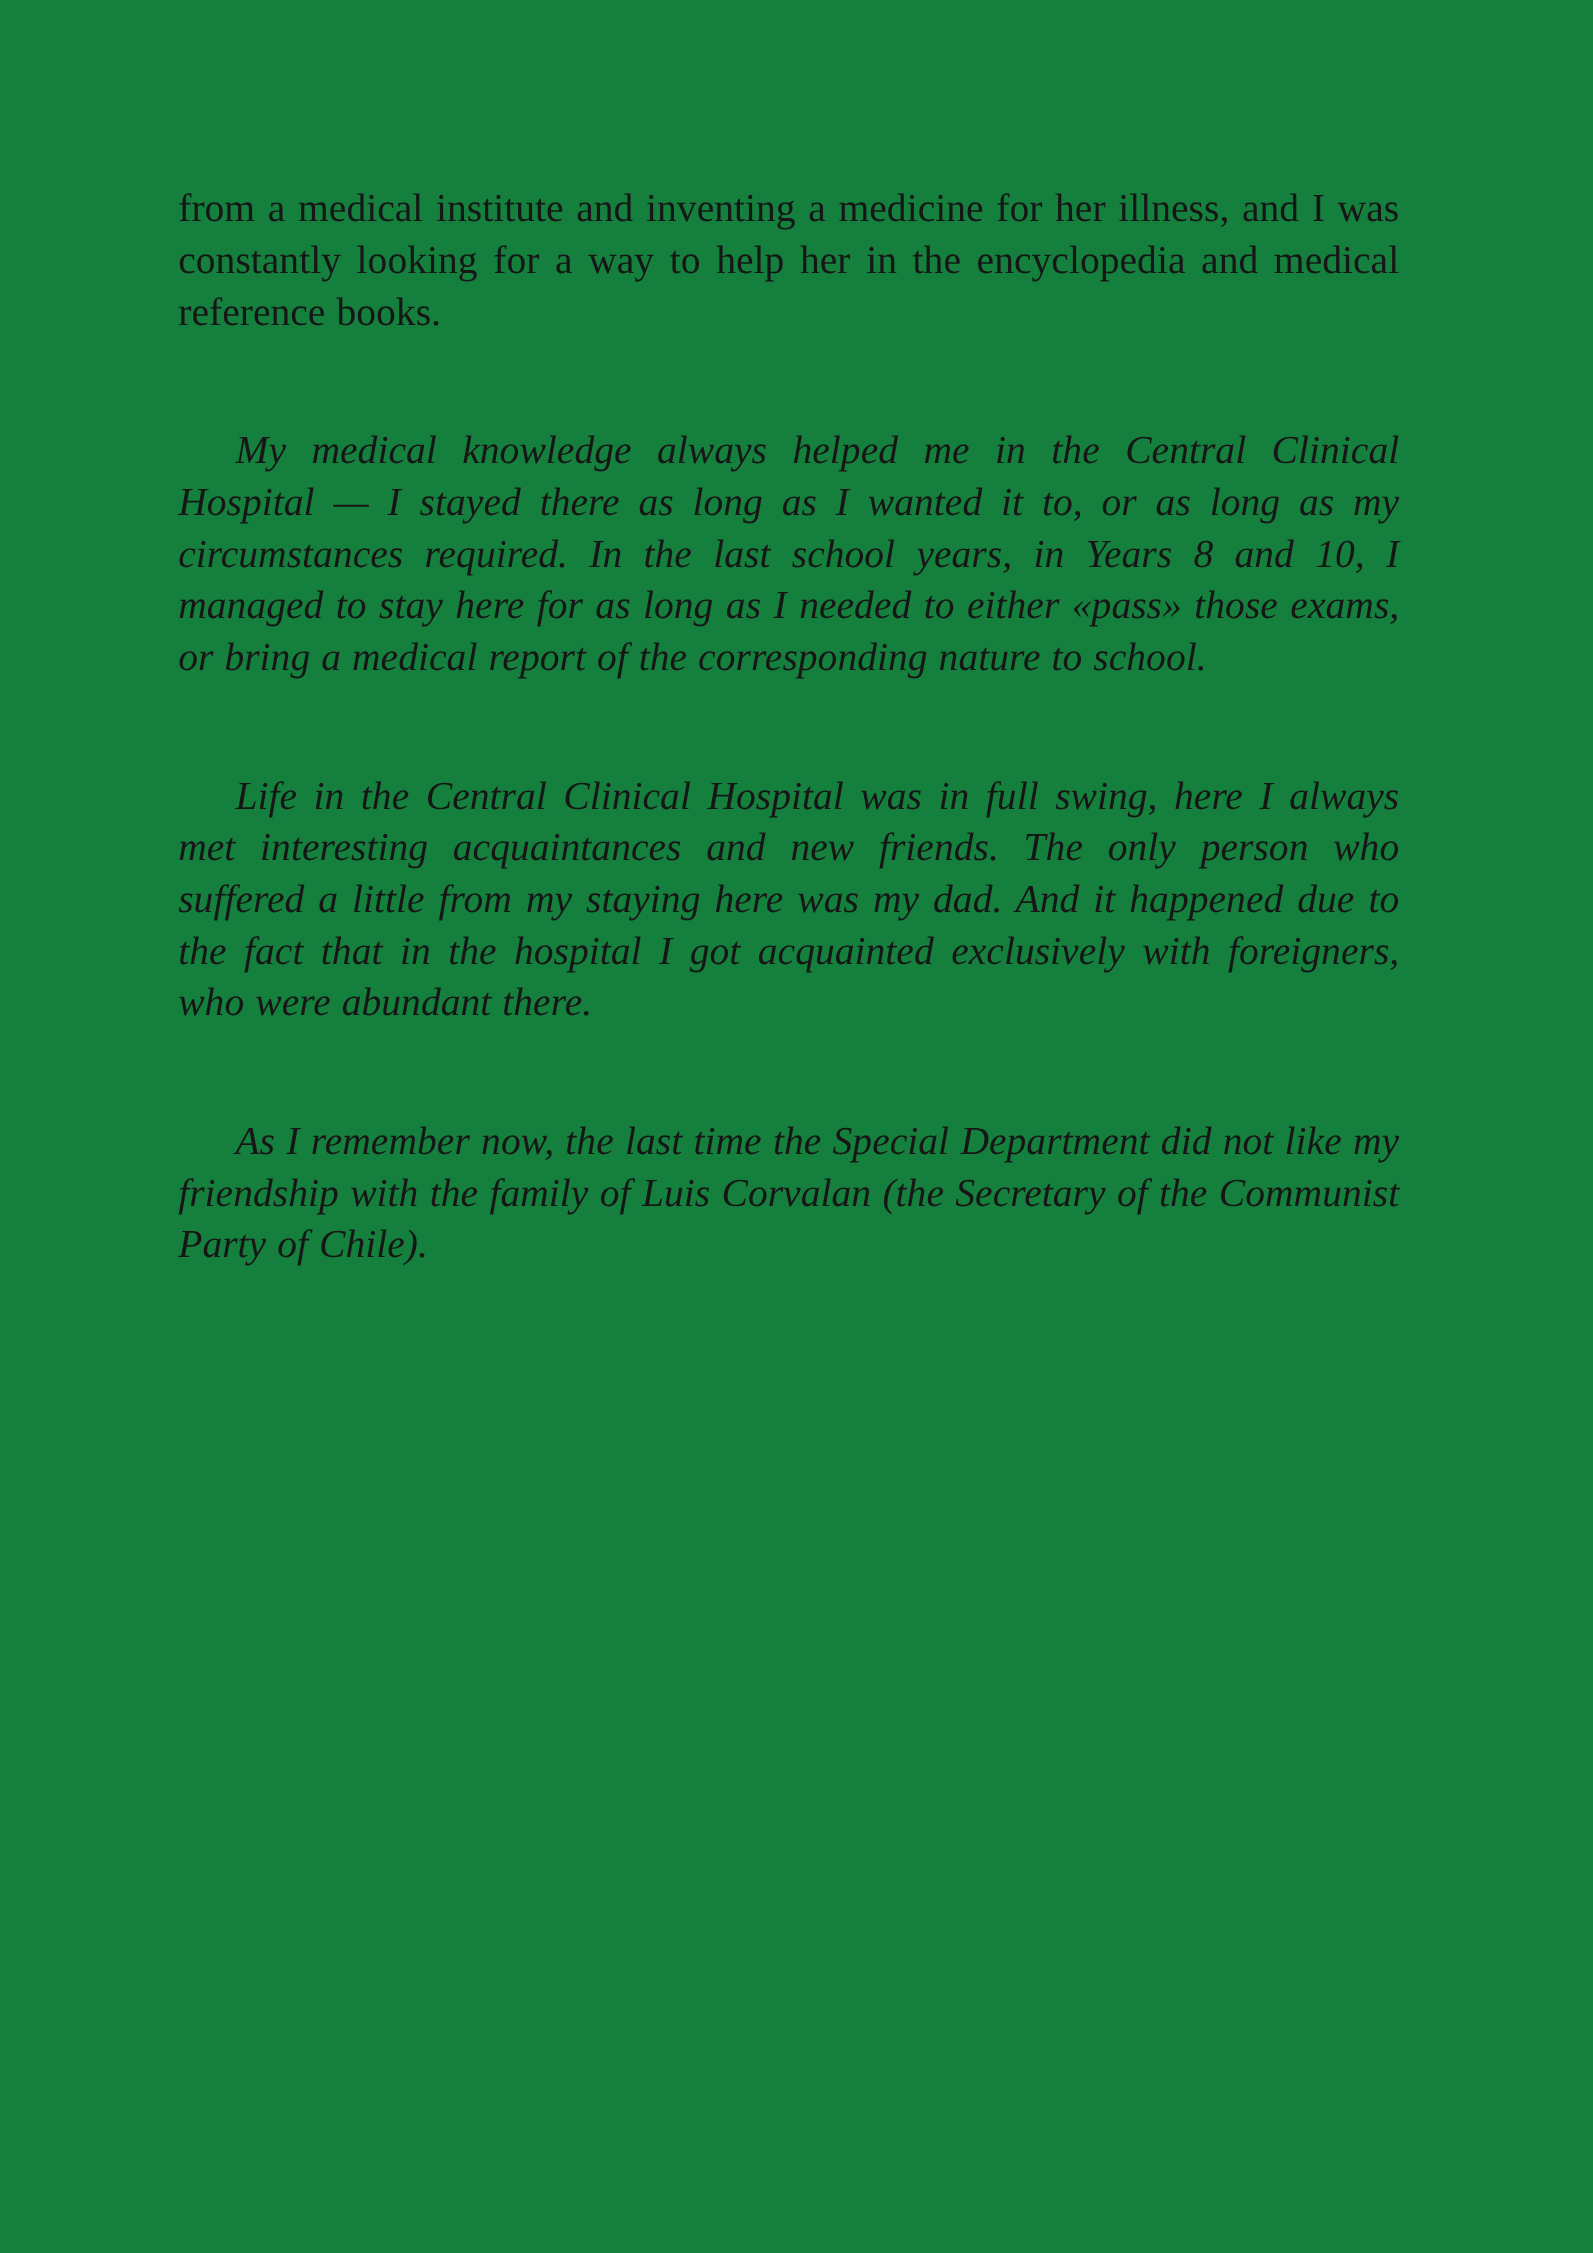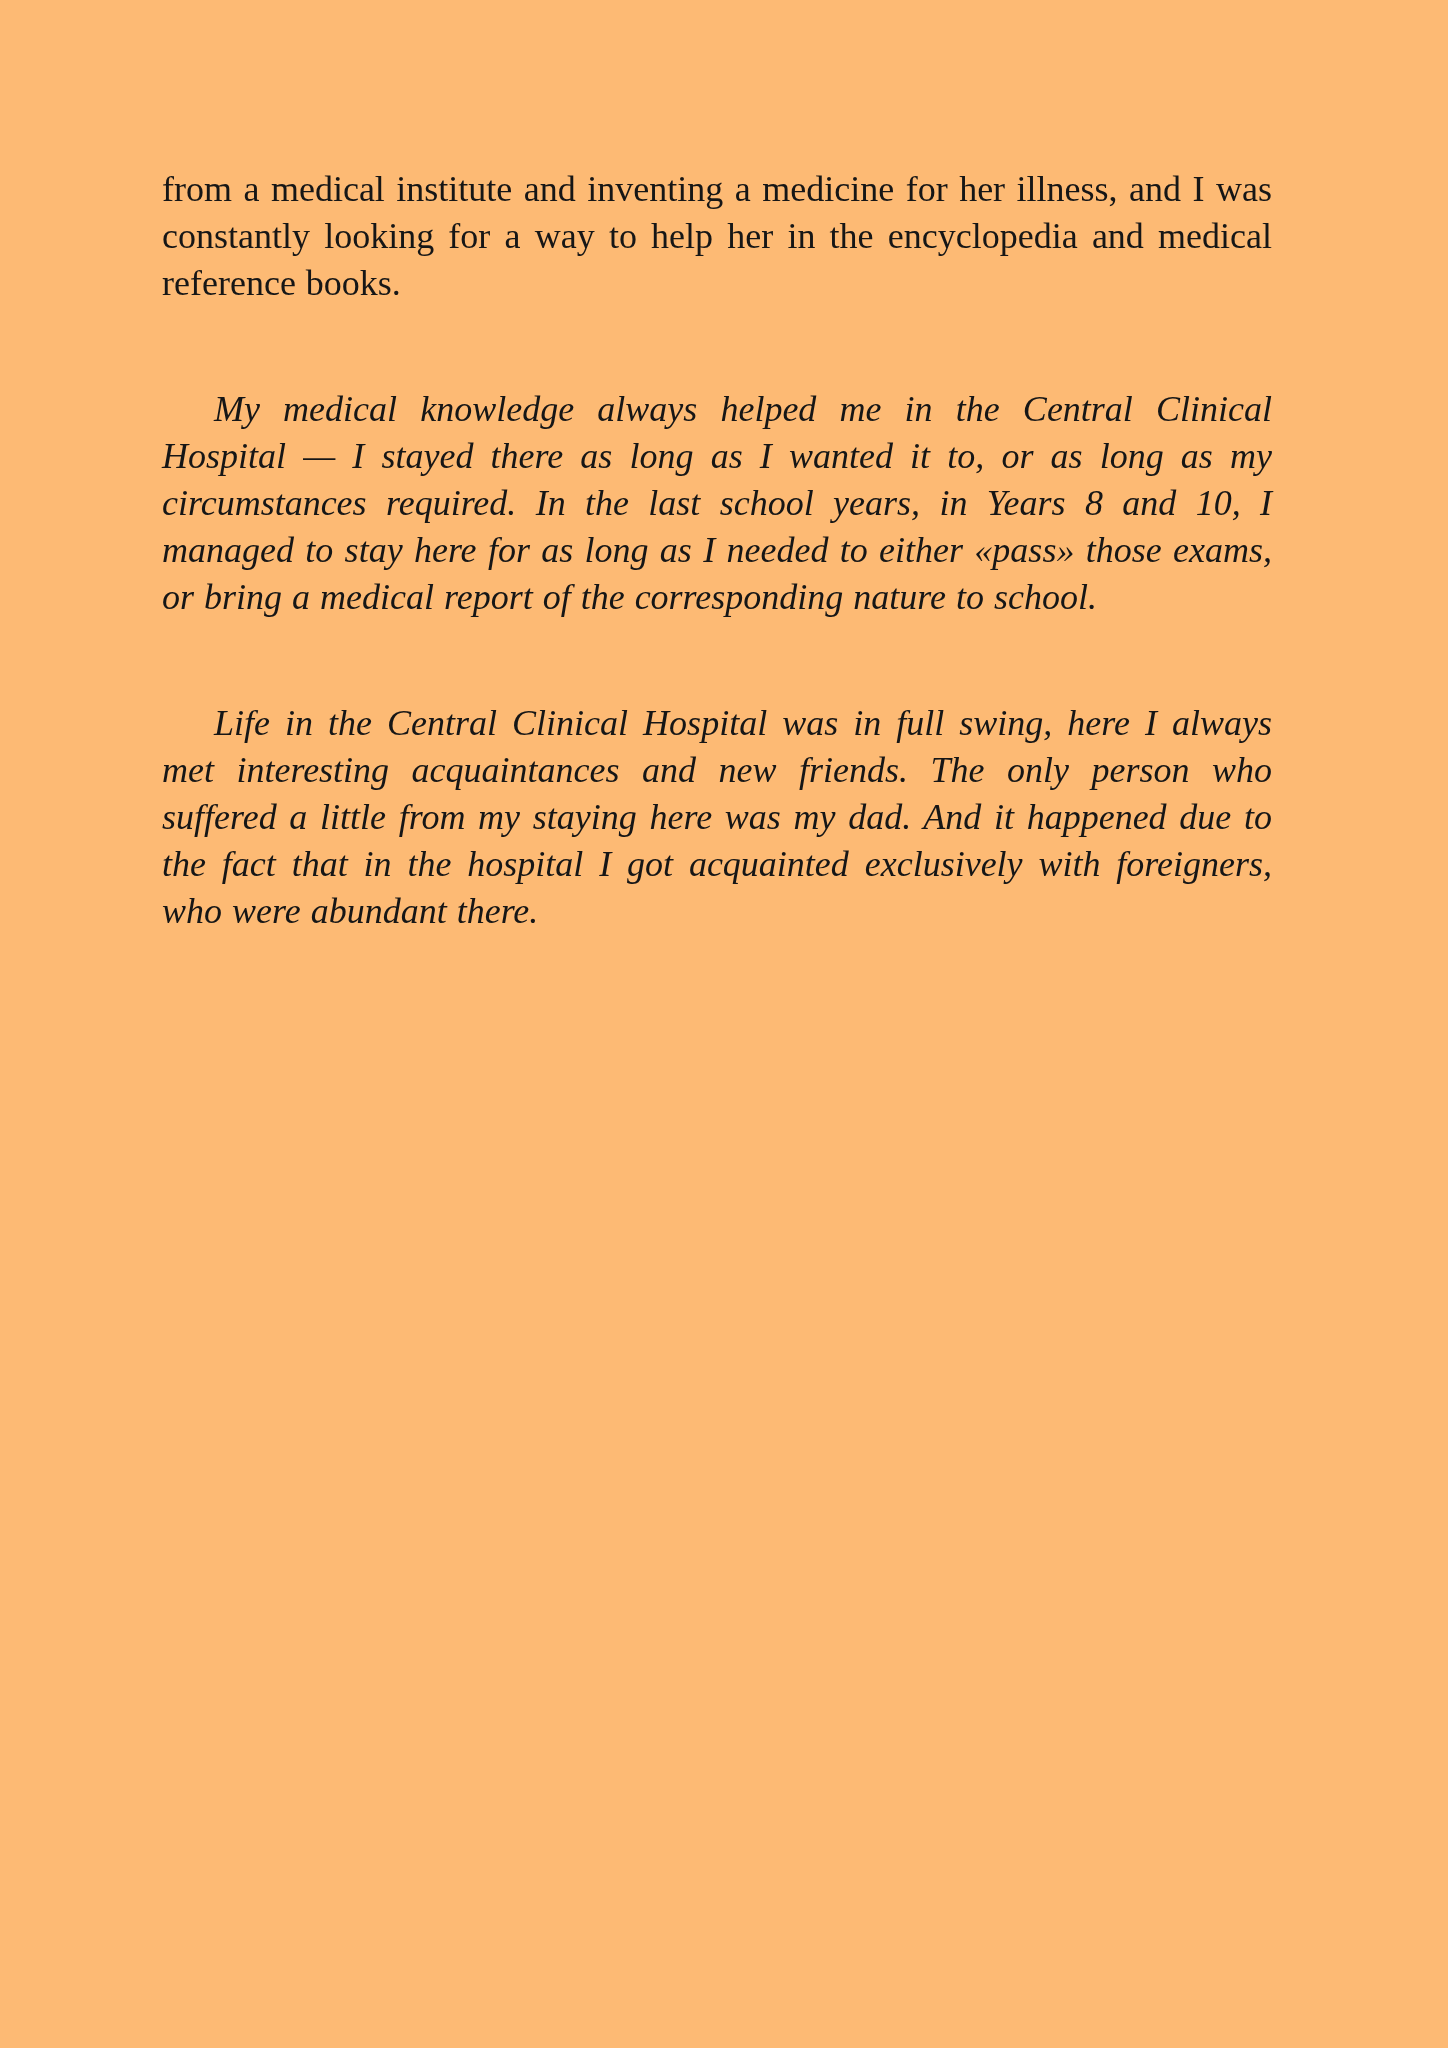--- a/index.html
+++ b/index.html
@@ -4,21 +4,21 @@
 <style>
   html, body {
     margin: 0;
     padding: 0;
     background: #ffffff;
   }
   .page {
     position: relative;
     width: 1448px;
     height: 2048px;
-    background: #fdba74;
+    background: #15803d;
     box-sizing: border-box;
     padding: 166px 176px 0 162px;
     overflow: hidden;
   }
   .para {
     font-family: "Liberation Serif", "DejaVu Serif", serif;
     font-size: 36px;
     line-height: 47px;
     color: #161616;
     text-align: justify;
@@ -37,13 +37,14 @@
 <body>
 
 <div class="page">
   <p class="para">from a medical institute and inventing a medicine for her illness, and I was constantly looking for a way to help her in the encyclopedia and medical reference books.</p>
 
   <p class="para indented">My medical knowledge always helped me in the Central Clinical Hospital — I stayed there as long as I wanted it to, or as long as my circumstances required. In the last school years, in Years 8 and 10, I managed to stay here for as long as I needed to either «pass» those exams, or bring a medical report of the corresponding nature to school.</p>
 
   <p class="para indented">Life in the Central Clinical Hospital was in full swing, here I always met interesting acquaintances and new friends. The only person who suffered a little from my staying here was my dad. And it happened due to the fact that in the hospital I got acquainted exclusively with foreigners, who were abundant there.</p>
 
 
+  <p class="para indented">As I remember now, the last time the Special Department did not like my friendship with the family of Luis Corvalan (the Secretary of the Communist Party of Chile).</p>
 </div>
 
 </body></html>

